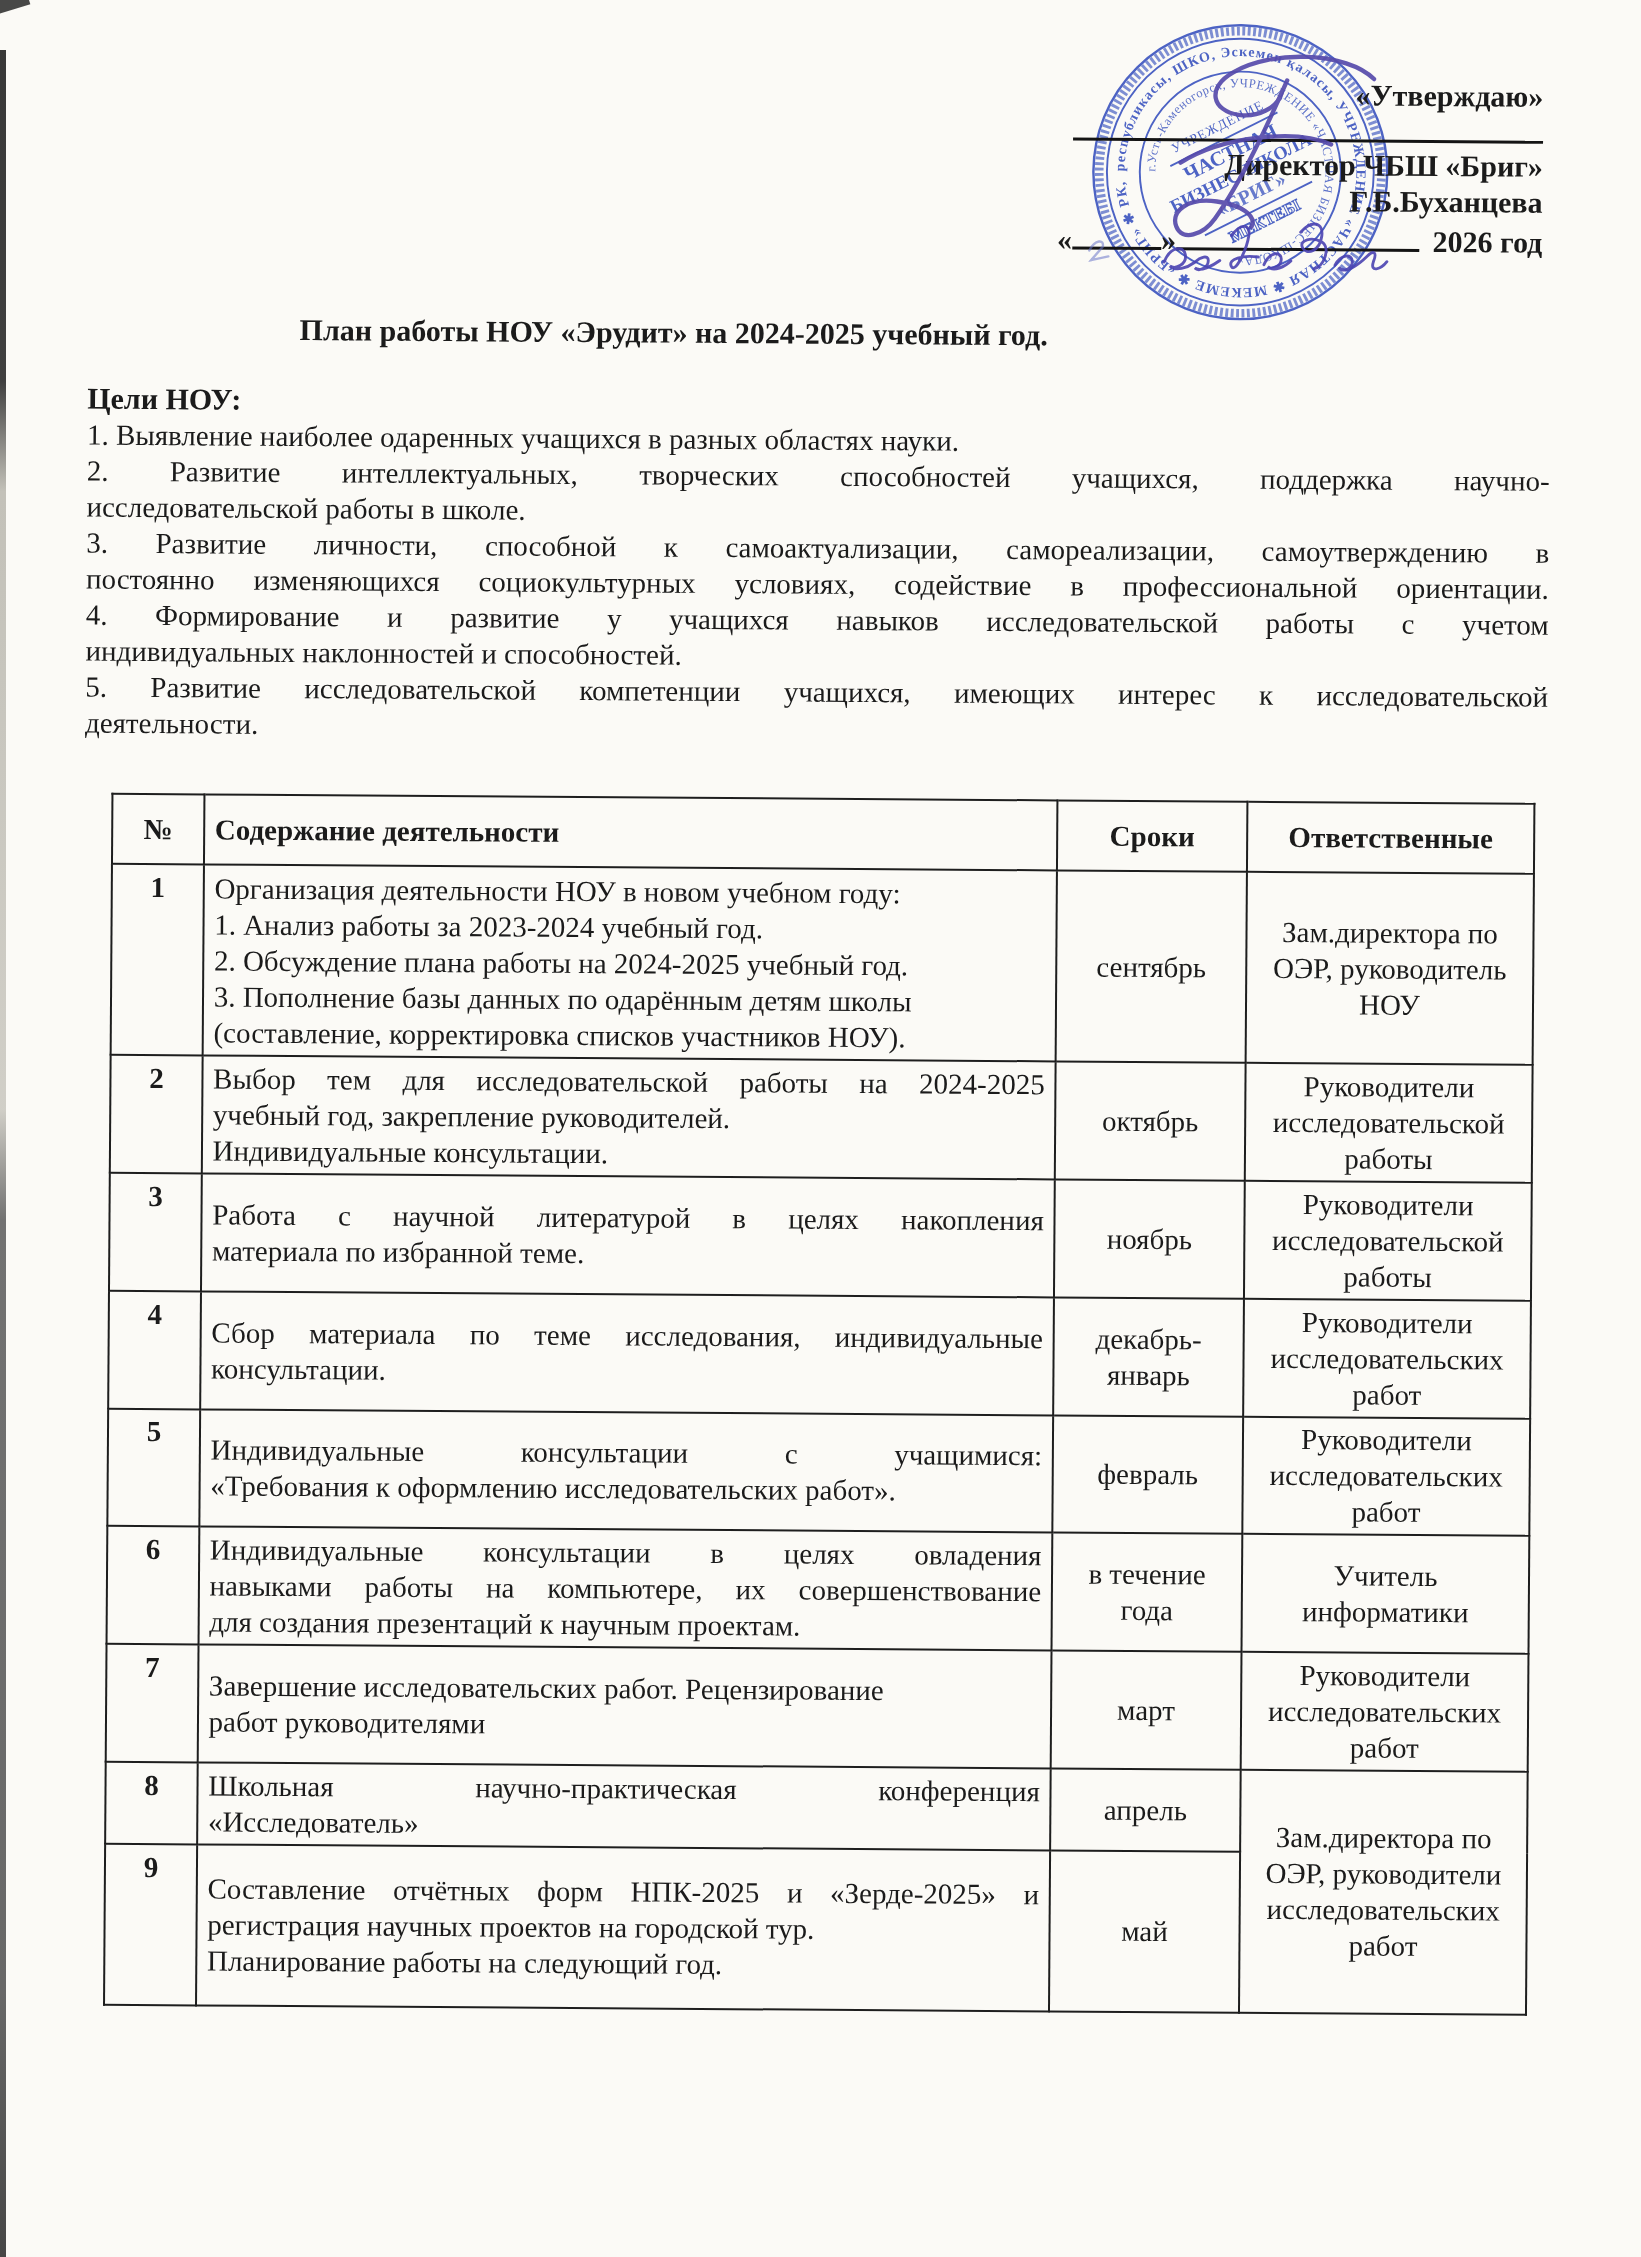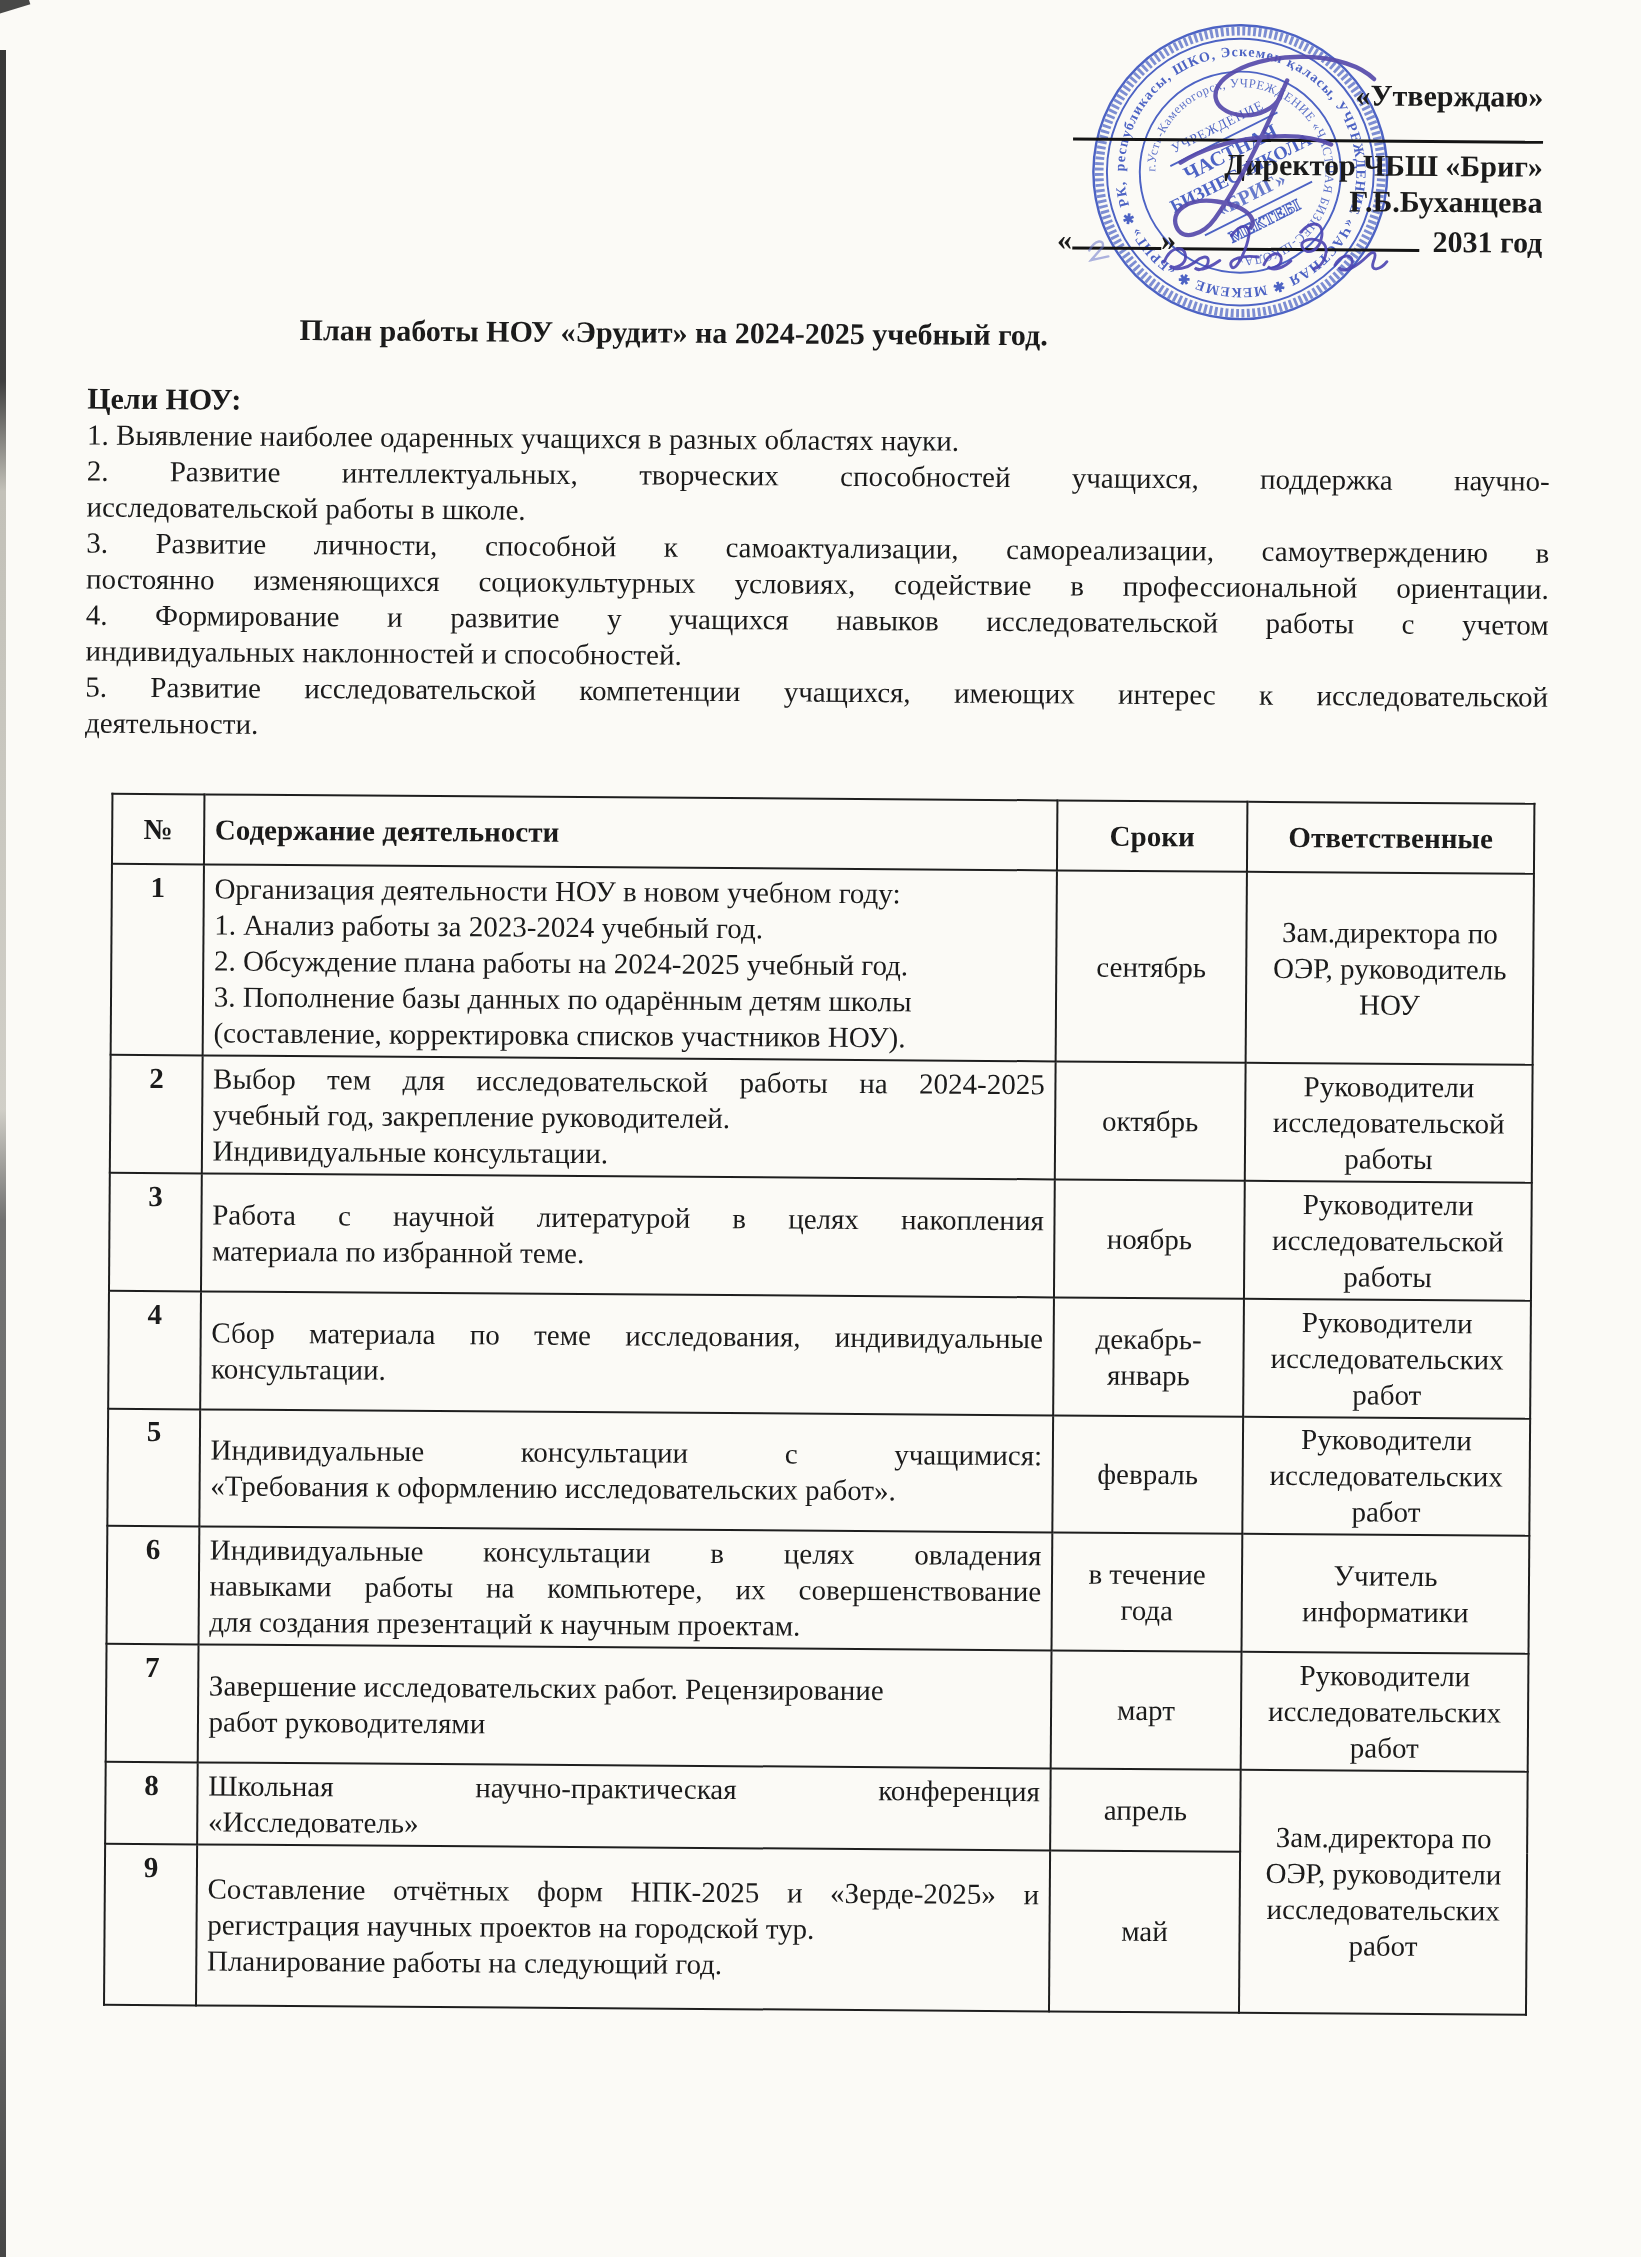--- a/index.html
+++ b/index.html
@@ -114,21 +114,21 @@
 
   <svg class="ink mark2-svg" width="39" height="43" viewBox="0 0 40 45">
     <path d="M8 24 C14 12 24 12 22 20 L10 34 L28 30" fill="none" stroke="#6a74c8" stroke-width="2.5" stroke-linecap="round" opacity="0.55"></path>
   </svg>
 
   <div class="approval">
     <div>«Утверждаю»</div>
     <div class="sig-underline"></div>
     <div>Директор ЧБШ «Бриг»</div>
     <div>Г.Б.Буханцева</div>
-    <div class="date-line"><span>«</span><span class="u u1"></span><span>»</span><span class="u u2"></span><span>2031 год</span></div>
+    <div class="date-line"><span>«</span><span class="u u1"></span><span>»</span><span class="u u2"></span><span>2026 год</span></div>
   </div>
 
   <div class="title">План работы НОУ «Эрудит» на 2024-2025 учебный год.</div>
 
   <div class="goals">
     <div class="goals-heading">Цели НОУ:</div>
     <div class="plain">1. Выявление наиболее одаренных учащихся в разных областях науки.</div>
     <div>
       <div class="jline">2. Развитие интеллектуальных, творческих способностей учащихся, поддержка научно-</div>
       <div class="plain">исследовательской работы в школе.</div>

